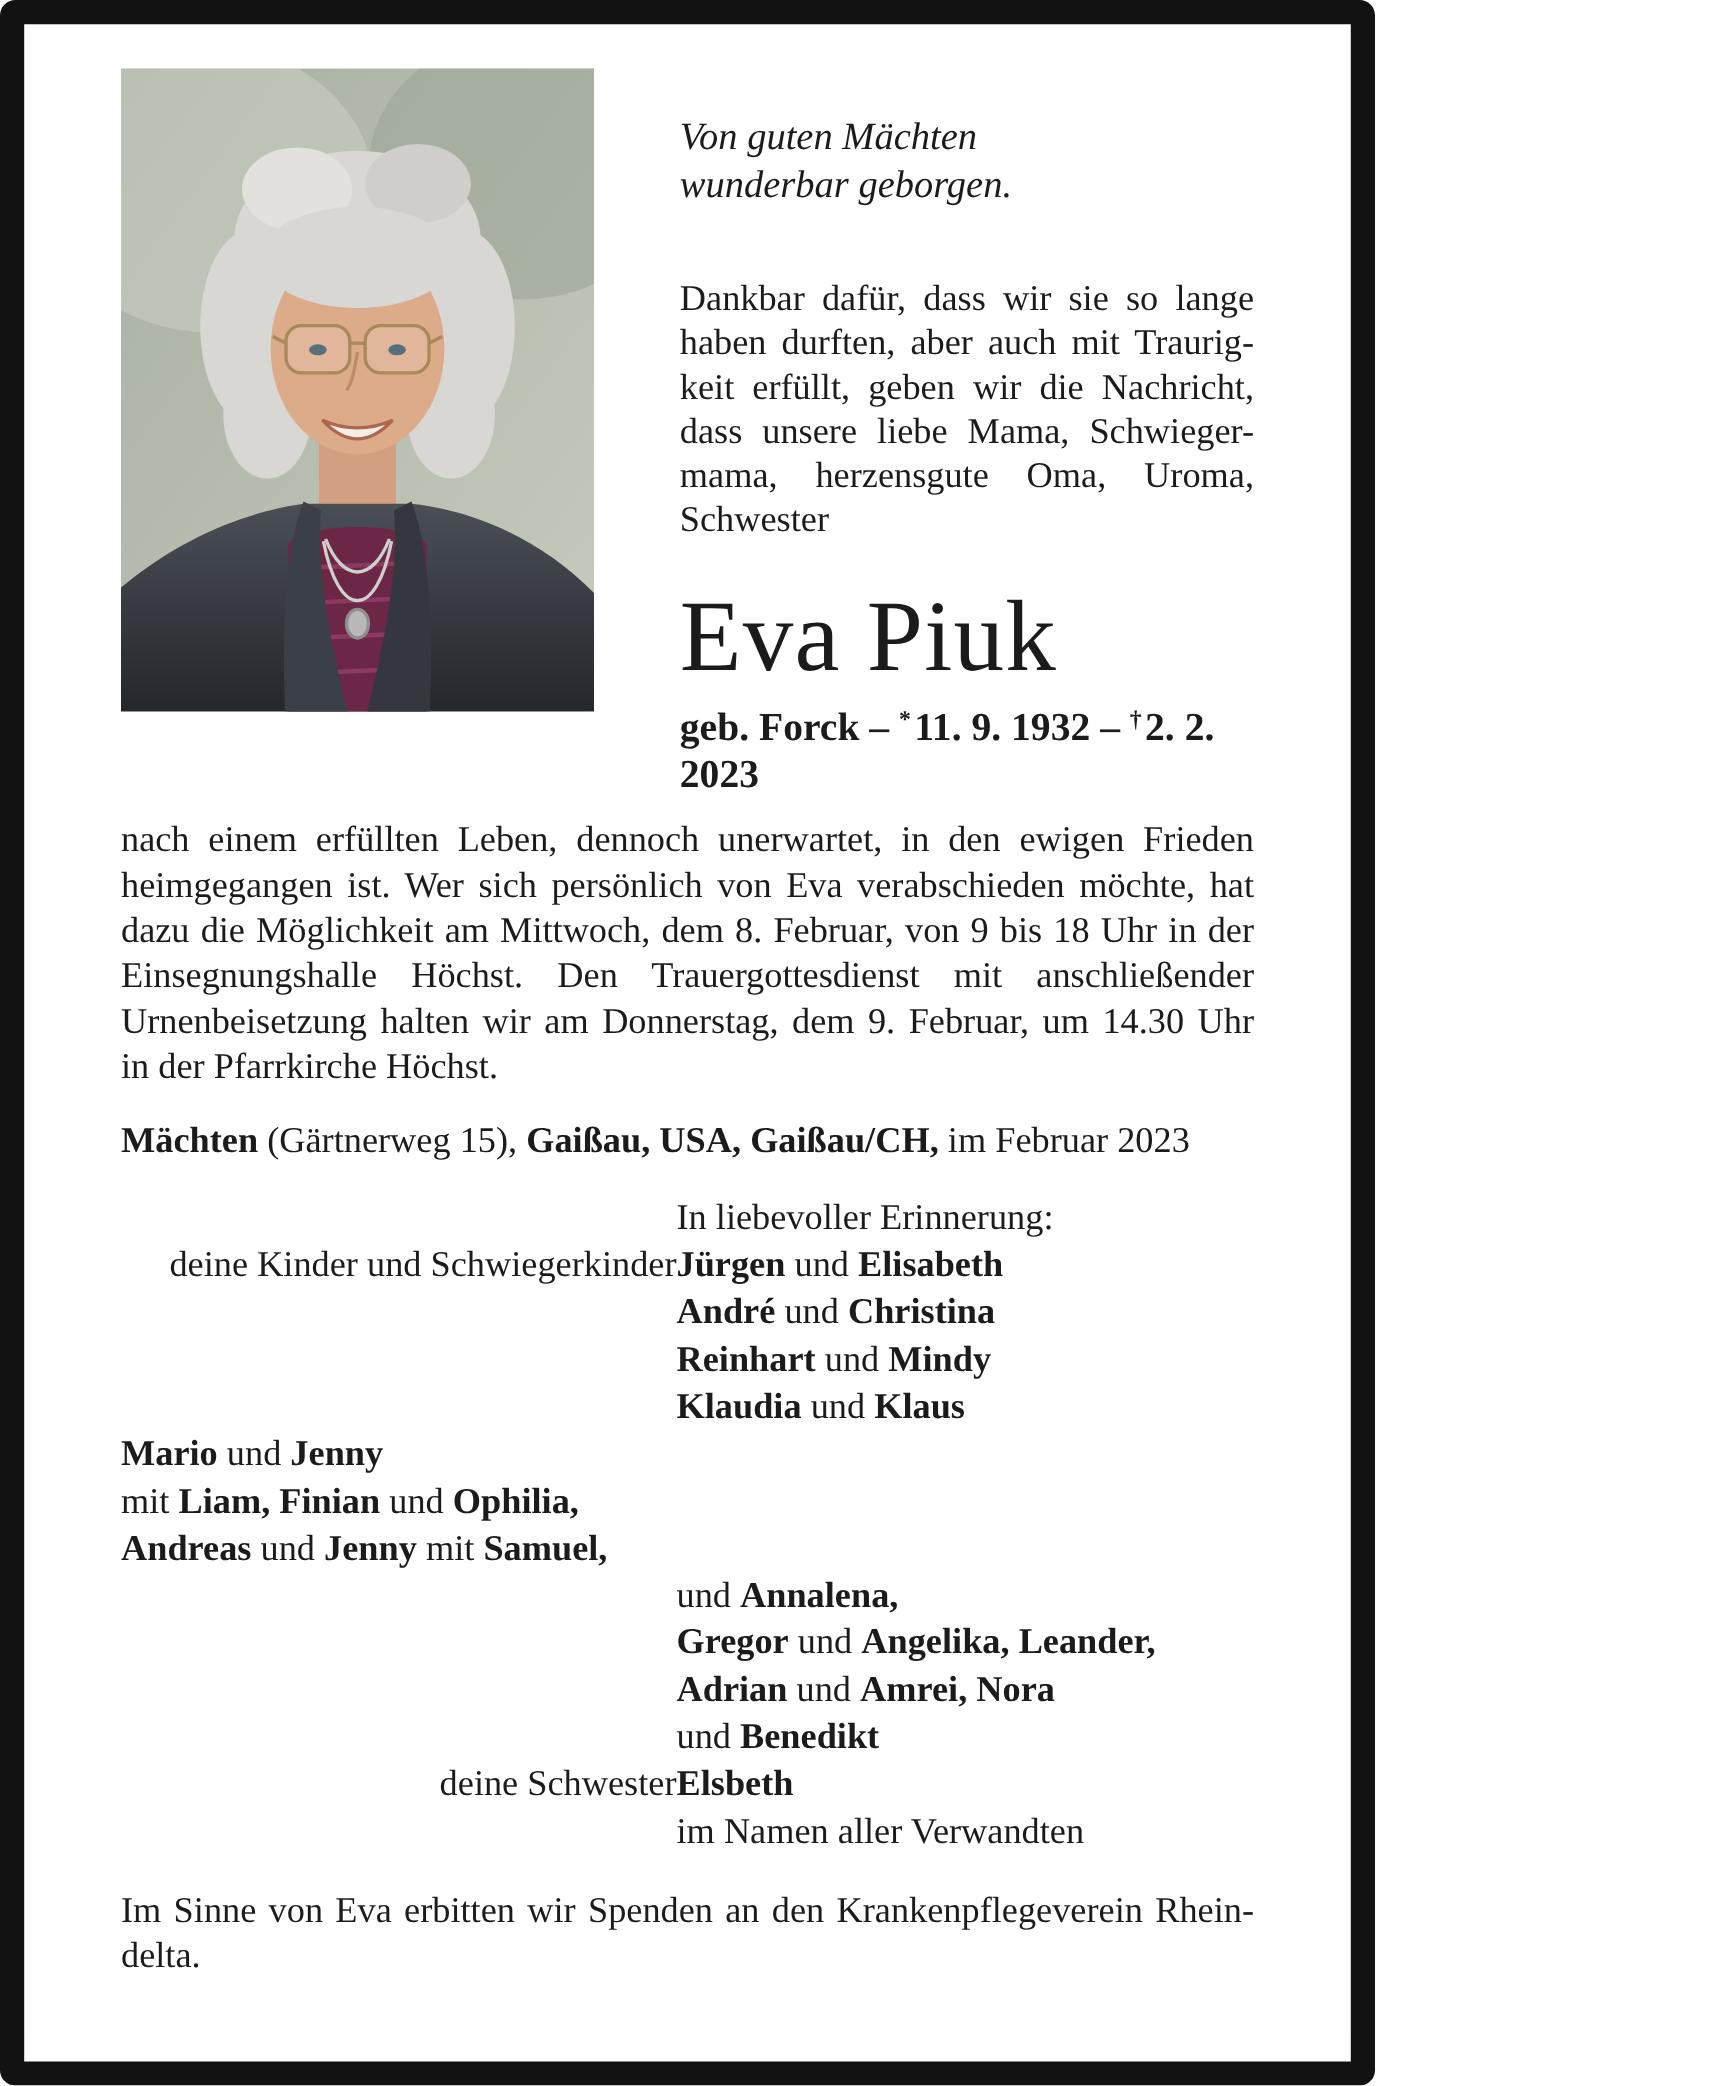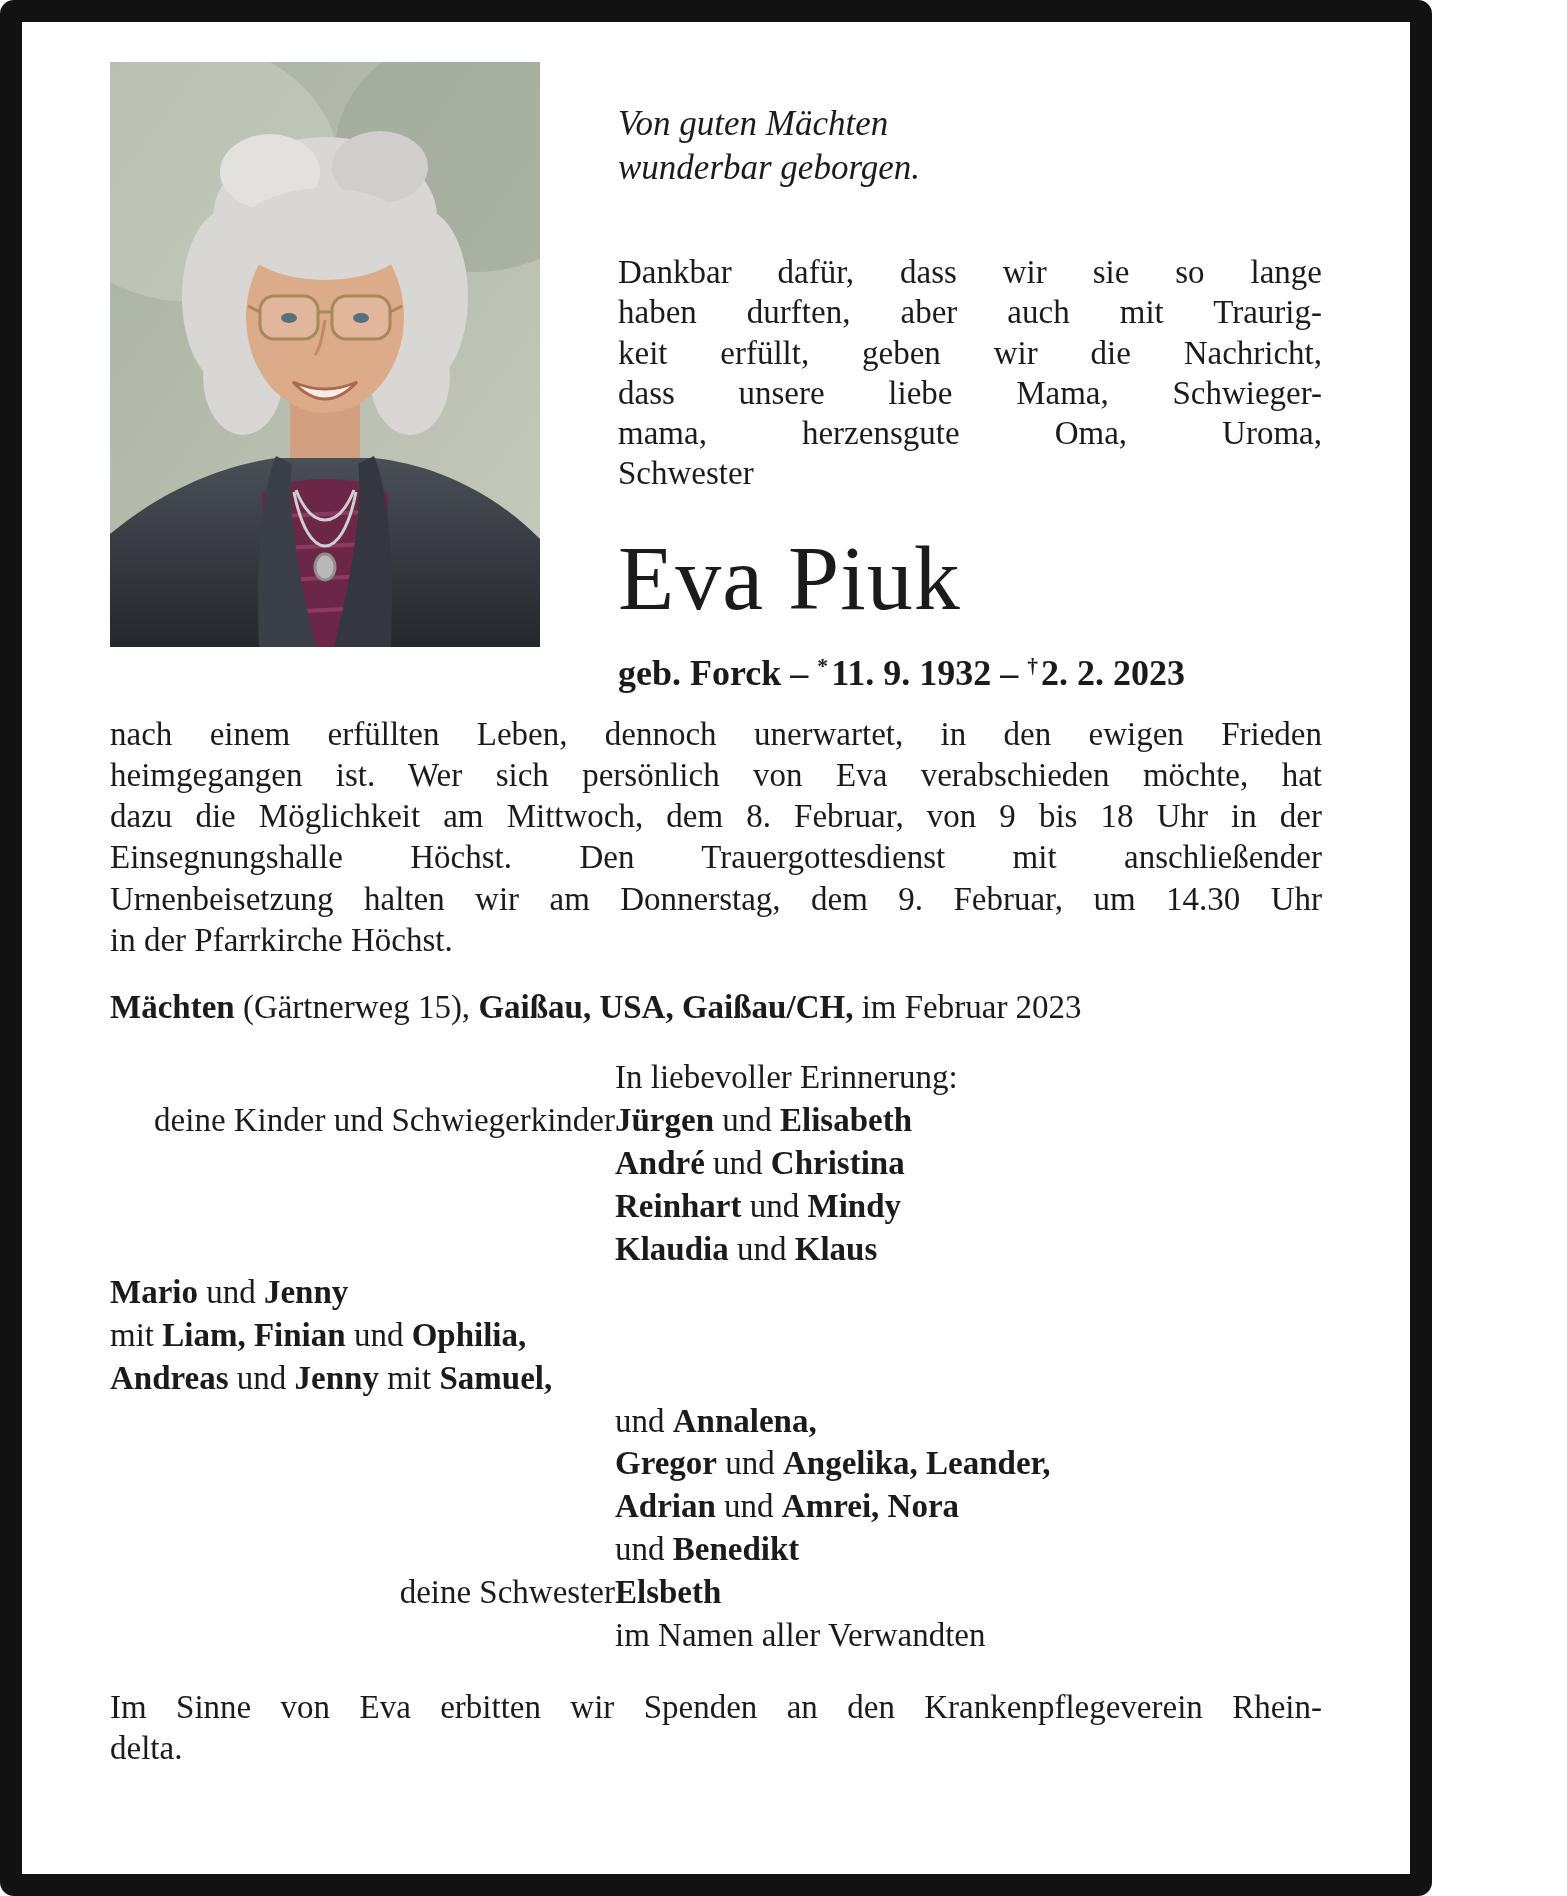--- a/index.html
+++ b/index.html
@@ -1,40 +1,40 @@
 <!DOCTYPE html>
 <html><head>
 <meta charset="utf-8">
 <title>Obituary</title>
 <style>
   html, body { margin: 0; padding: 0; background: #ffffff; }
   .page {
     position: relative;
-    width: 1432px;
+    width: 1250px;
     height: 1896px;
     box-sizing: border-box;
     border: 22px solid #121212;
     border-radius: 14px;
     background: #ffffff;
     padding: 40px 88px 40px 88px;
     font-family: "Liberation Serif", "DejaVu Serif", serif;
     color: #1b1b1b;
     overflow: hidden;
   }
   .top { display: flex; gap: 78px; }
   .photo { width: 430px; height: 585px; flex: none; overflow: hidden; }
   .photo svg { display: block; }
   .rightcol { flex: 1; min-width: 0; }
 
   .quote { margin-top: 40px; font-style: italic; font-size: 35px; line-height: 1.26; }
   .intro { margin-top: 62px; font-size: 33px; line-height: 1.22; }
   .j-line { text-align: justify; text-align-last: justify; }
 
   .name { margin: 38px 0 0 0; font-size: 92px; font-weight: 400; line-height: 1; letter-spacing: 1px; }
-  .dates { margin-top: 28px; font-size: 36px; font-weight: bold; }
+  .dates { margin-top: 16px; font-size: 36px; font-weight: bold; }
   .raise { font-size: 0.6em; vertical-align: 0.55em; margin-right: 3px; }
 
   .announcement { margin-top: 20px; font-size: 33px; line-height: 1.25; }
   .location { margin-top: 26px; font-size: 33px; line-height: 1.25; }
   .b { font-weight: bold; }
 
   .memorial { margin-top: 28px; font-size: 33px; }
   .mem-grid { display: grid; grid-template-columns: 505px 1fr; column-gap: 0; }
   .mem-label { text-align: right; line-height: 1.3; white-space: nowrap; }
   .mem-value { line-height: 1.3; }

